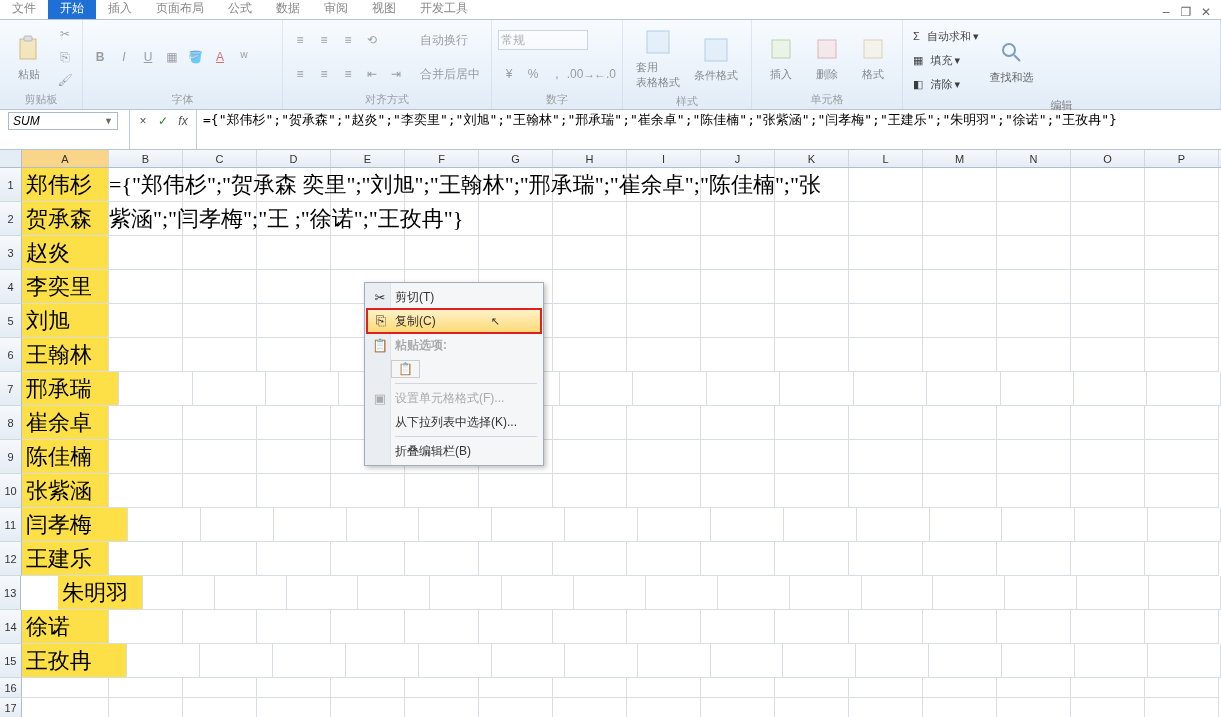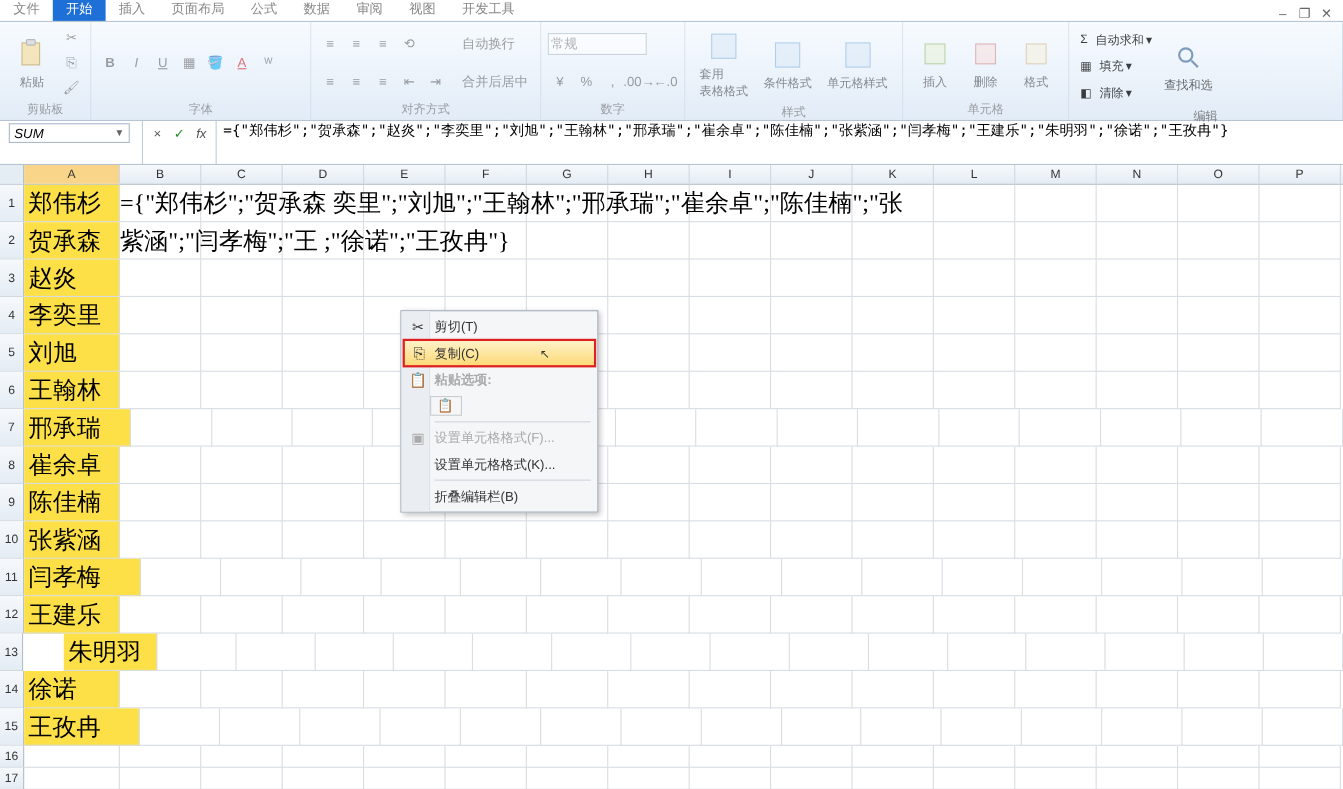--- a/index.html
+++ b/index.html
@@ -197,28 +197,20 @@
         <span class="lbl" style="white-space:pre">套用
 表格格式</span>
       </div>
       <div class="big-btn">
         <div class="icon-box">
             <svg width="26" height="26">
               <rect x="2" y="2" width="22" height="22" fill="#dbe9f7" stroke="#7faedb"></rect>
             </svg>
           </div>
         <span class="lbl">条件格式</span>
-      </div>
-      <div class="big-btn">
-        <div class="icon-box">
-            <svg width="26" height="26">
-              <rect x="2" y="2" width="22" height="22" fill="#dbe9f7" stroke="#7faedb"></rect>
-            </svg>
-          </div>
-        <span class="lbl">单元格样式</span>
       </div>
     </div>
     <div class="group-label">样式</div>
   </div>
 
   <div class="group" style="opacity:.55">
     <div class="group-body">
       <div class="big-btn">
           <div class="icon-box">
             <svg width="24" height="24">
@@ -653,20 +645,20 @@
     <div class="ctx-item disabled">
         <span class="ic"></span>
         <span style="border:1px solid #ccc; padding:1px 6px; margin-left:-4px">📋</span>
       </div>
     <div class="ctx-sep"></div>
     <div class="ctx-item disabled">
         <span class="ic">▣</span>
         <span>设置单元格格式(F)...</span>
       </div>
     <div class="ctx-item">
-        <span>设置单元格格式(K)...</span>
+        <span>从下拉列表中选择(K)...</span>
       </div>
     <div class="ctx-sep"></div>
     <div class="ctx-item">
         <span>折叠编辑栏(B)</span>
       </div>
   </div>
 </div>
 
 </body></html>

